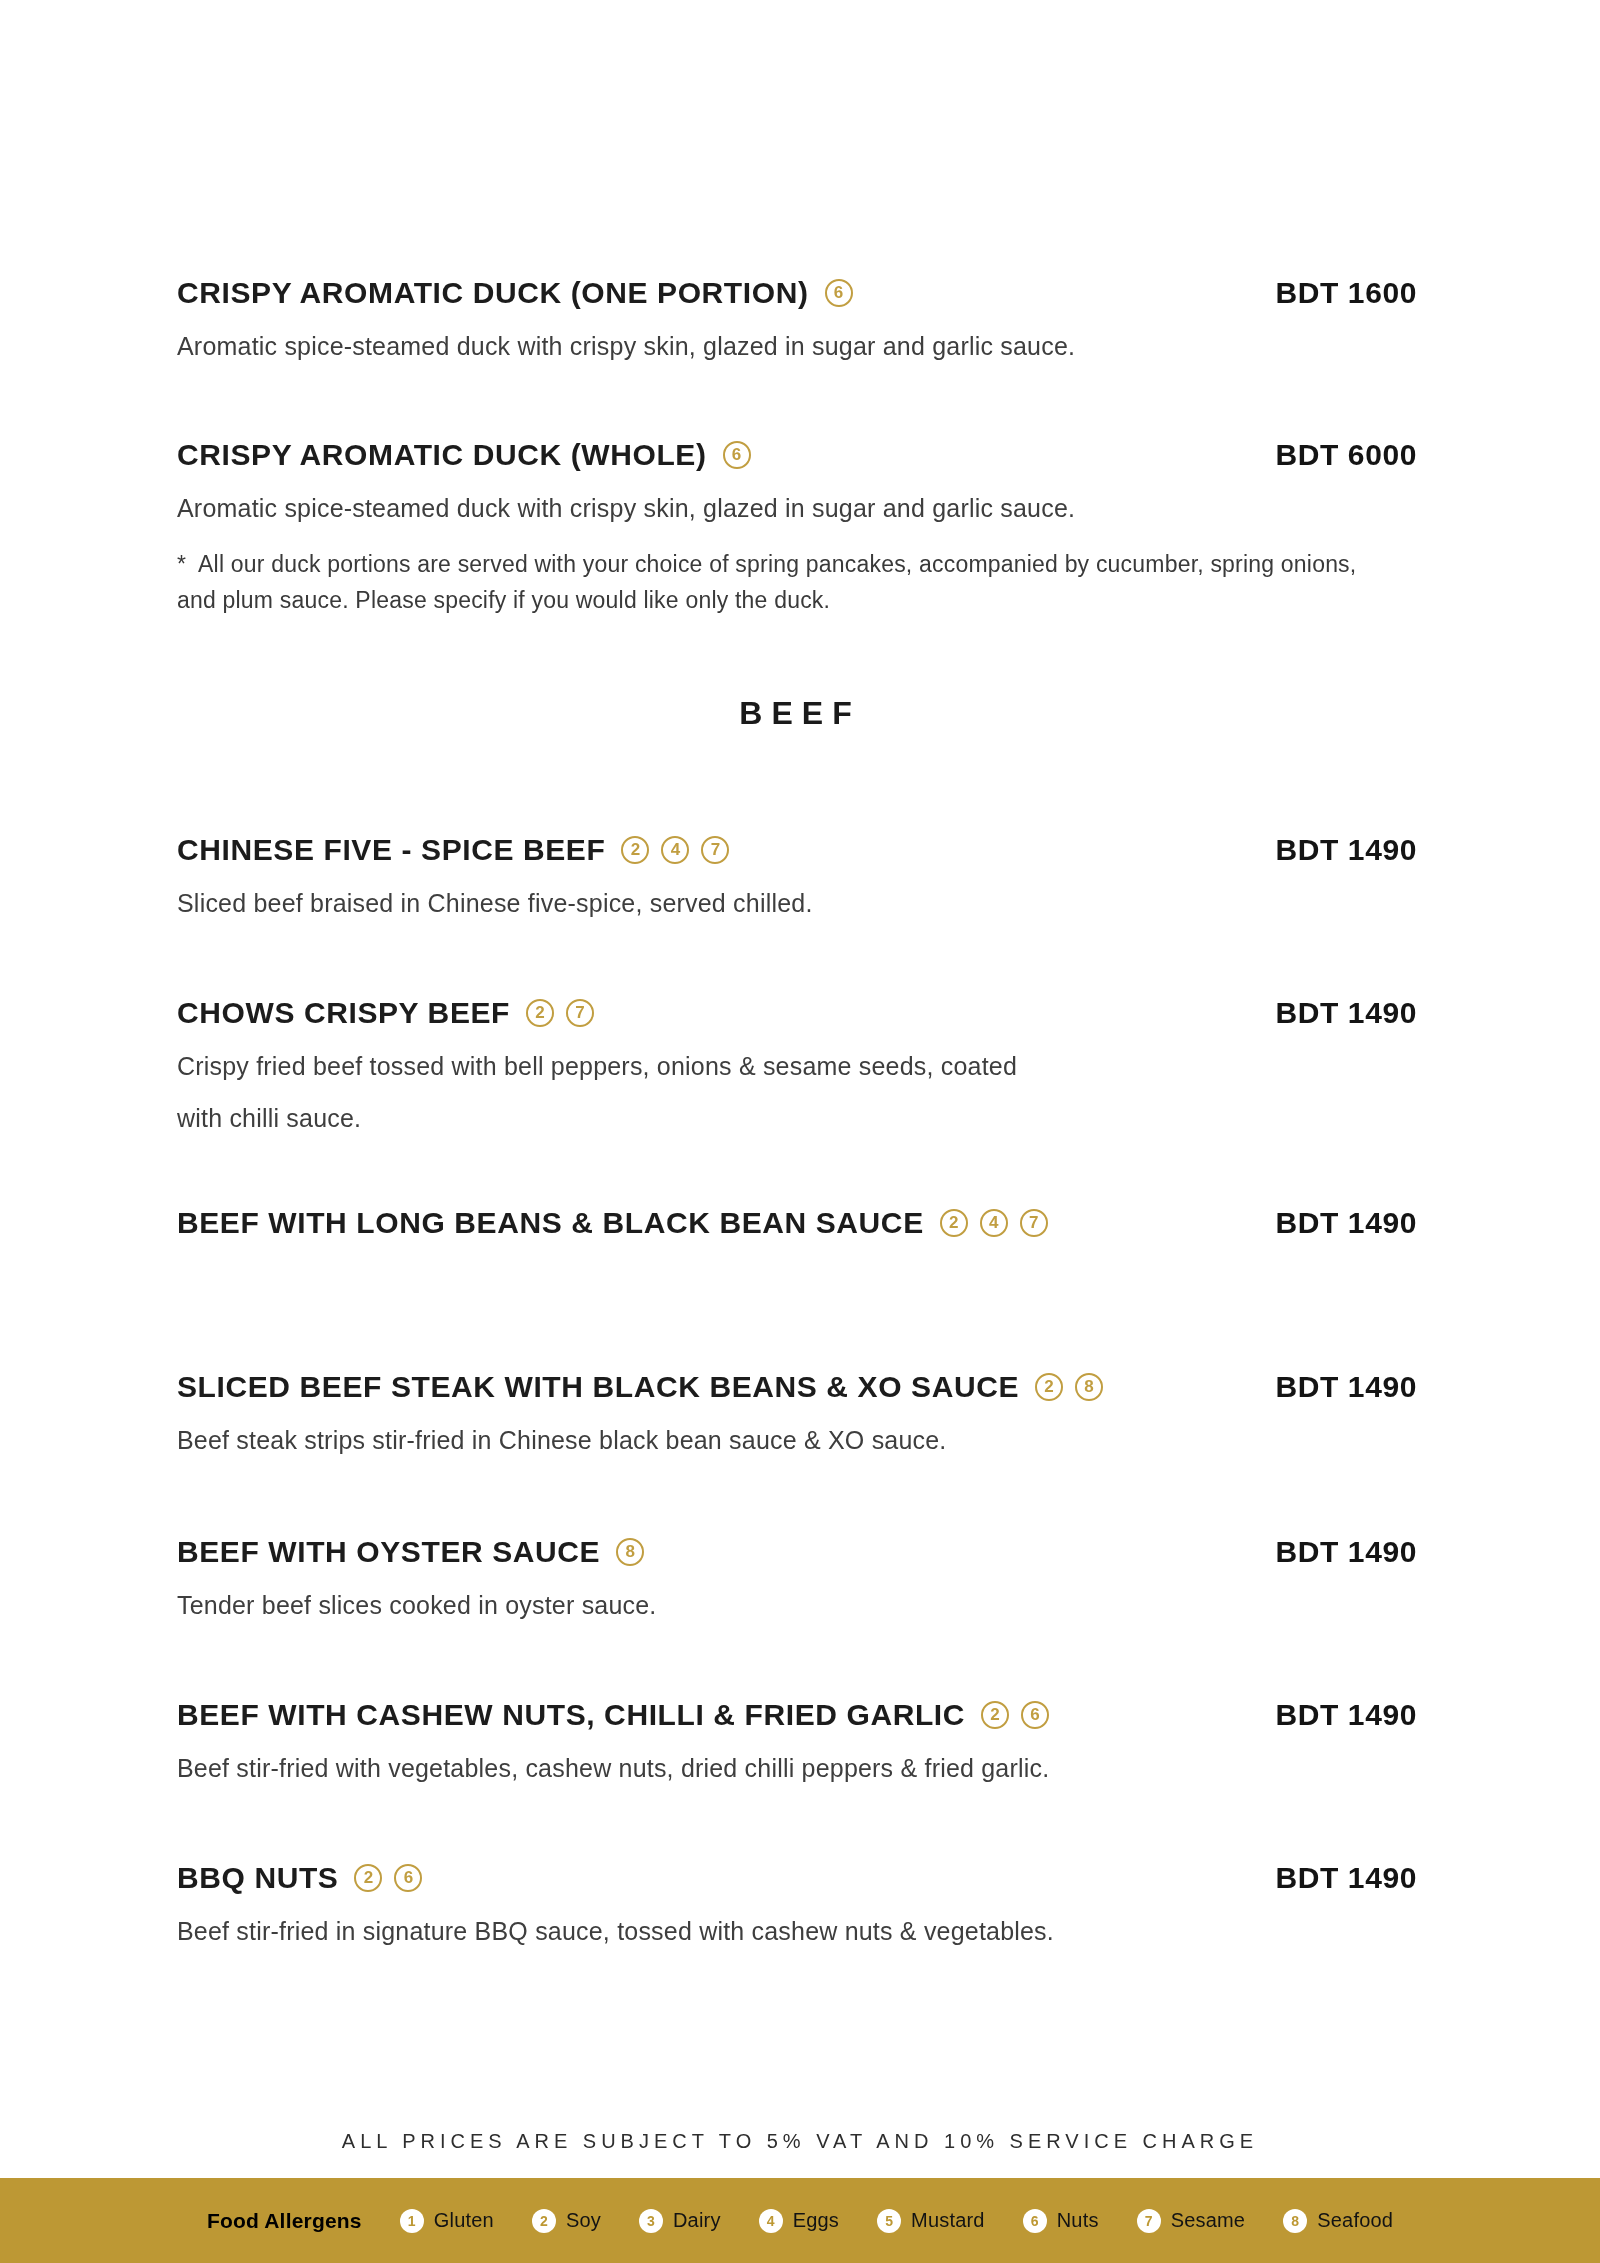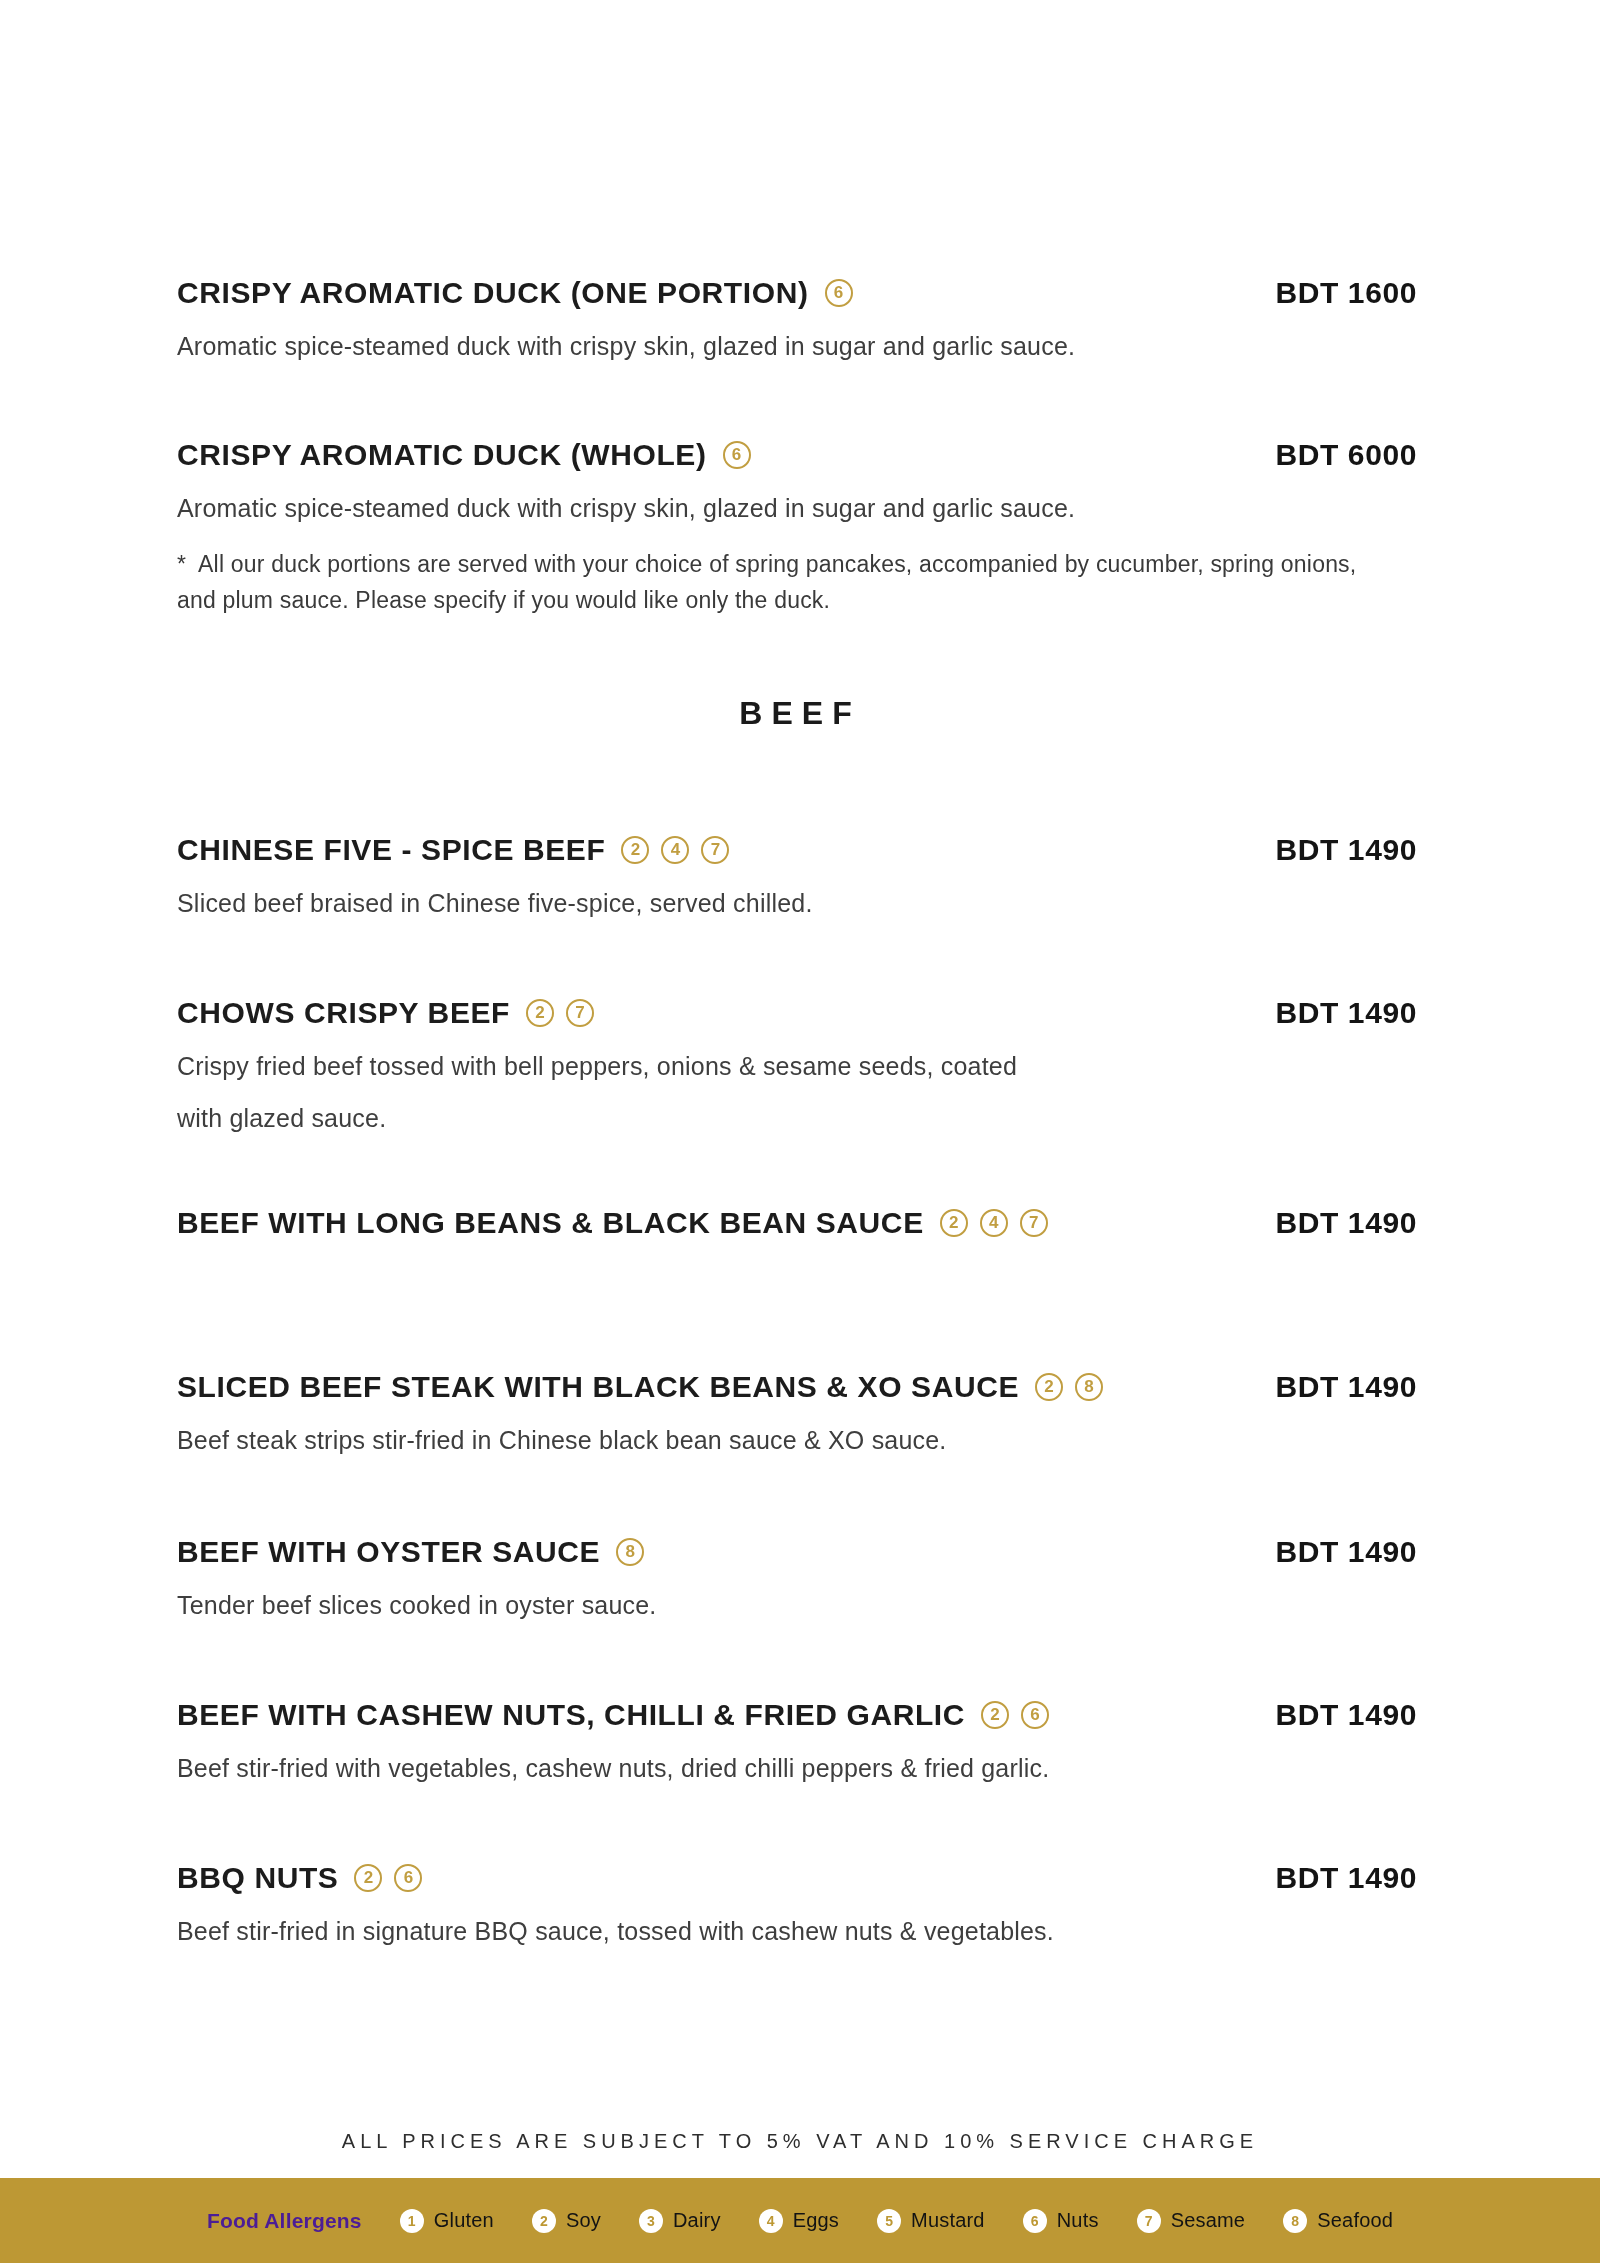--- a/index.html
+++ b/index.html
@@ -44,21 +44,21 @@
   .footer-notice{
     position:absolute;left:0;top:2126px;width:100%;
     text-align:center;font-size:20px;font-weight:500;color:#2e2e2e;
     letter-spacing:5px;line-height:30px;white-space:pre;
   }
   .allergen-bar{
     position:absolute;left:0;top:2178px;width:100%;height:85px;
     background:#BD9834;
     display:flex;align-items:center;justify-content:center;gap:38px;
   }
-  .allergen-label{font-size:21px;font-weight:700;color:#4c1d95;letter-spacing:.2px;}
+  .allergen-label{font-size:21px;font-weight:700;color:#000000;letter-spacing:.2px;}
   .legend-item{display:flex;align-items:center;gap:10px;}
   .legend-circle{
     width:24px;height:24px;border-radius:50%;background:#ffffff;
     color:#BD9834;font-size:14px;font-weight:700;
     display:inline-flex;align-items:center;justify-content:center;
     flex:0 0 auto;
   }
   .legend-name{font-size:20px;font-weight:400;color:#131313;letter-spacing:.2px;}
 
   .pos-0{top:271px;}
@@ -121,21 +121,21 @@
   <div class="item pos-3">
     <div class="item-head">
       <div class="name-row">
         <span class="item-name">CHOWS CRISPY BEEF</span>
         <span class="badge first">2</span>
         <span class="badge">7</span>
       </div>
       <span class="price">BDT 1490</span>
     </div>
     <div class="desc">Crispy fried beef tossed with bell peppers, onions &amp; sesame seeds, coated</div>
-    <div class="desc">with glazed sauce.</div>
+    <div class="desc">with chilli sauce.</div>
   </div>
 
   <div class="item pos-4">
     <div class="item-head">
       <div class="name-row">
         <span class="item-name">BEEF WITH LONG BEANS &amp; BLACK BEAN SAUCE</span>
         <span class="badge first">2</span>
         <span class="badge">4</span>
         <span class="badge">7</span>
       </div>

